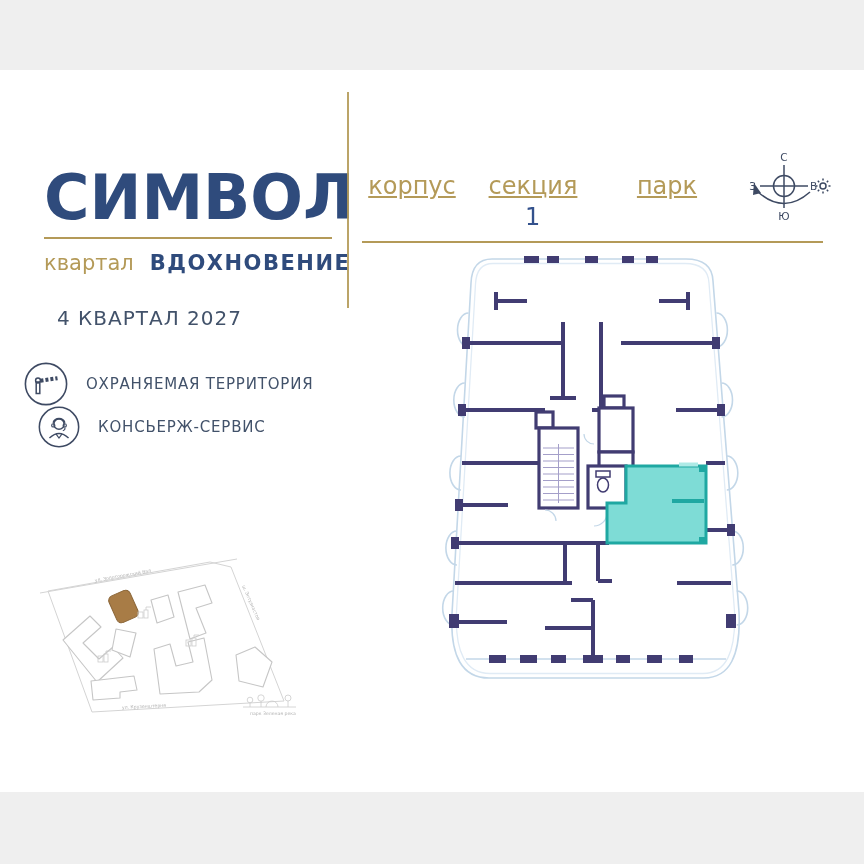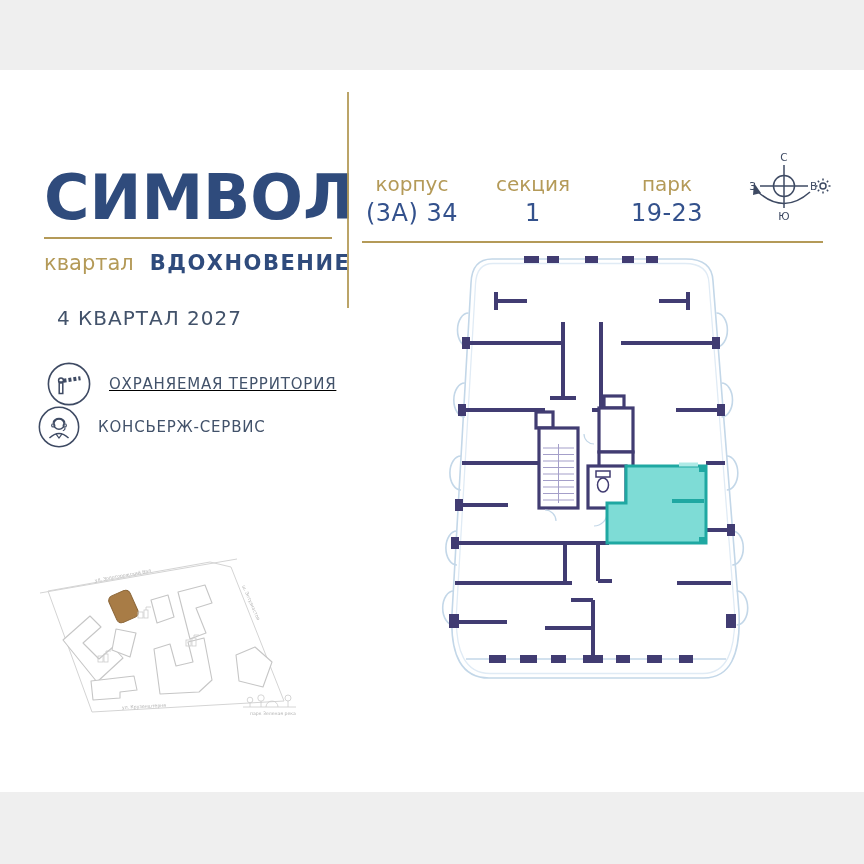--- a/index.html
+++ b/index.html
@@ -21,21 +21,21 @@
   .gold-rule{background:var(--gold);height:2px;}
   .vline{width:2px;background:var(--gold);opacity:.9;}
   .district{font-size:21px;white-space:nowrap;}
   .district .lbl{color:var(--gold);font-weight:500;margin-right:16px;}
   .district .name{color:var(--navy);font-weight:600;letter-spacing:1.5px;margin-top:32px;}
   .completion{font-size:20px;color:var(--text);letter-spacing:1px;font-weight:500;}
   .feature{display:flex;align-items:center;gap:18px;}
   .feature-label{font-size:15px;color:var(--text);letter-spacing:.8px;font-weight:500;white-space:nowrap;}
   .icon-circle{display:block;}
   .field{text-align:center;}
-  .field .flabel{font-size:20px;color:var(--gold);font-weight:500;}
+  .field .flabel{font-size:24px;color:var(--gold);font-weight:500;text-decoration:underline;}
   .field .fvalue{font-size:24px;color:var(--navy_value);margin-top:3px;font-weight:500;letter-spacing:.5px;}
   
   .outline{stroke:var(--plan_outline);stroke-width:1.6;fill:none;}
   .outline2{stroke:var(--plan_outline_inner);stroke-width:1.3;fill:none;}
   .wall{stroke:var(--wall);stroke-width:4;fill:none;stroke-linecap:butt;}
   .wall-thin{stroke:var(--wall);stroke-width:3.2;fill:#fff;}
   .dash{fill:var(--wall);}
   .tread{stroke:#a49fc9;stroke-width:1;fill:none;}
   .fixture{stroke:var(--wall);stroke-width:1.5;fill:#fff;}
   .door{stroke:var(--plan_outline);stroke-width:1.2;fill:none;}
@@ -57,21 +57,21 @@
 <div class="band" style="top:0;height:70px;"></div>
 <div class="band" style="top:792px;height:72px;"></div>
 
 <div class="abs logo" style="left:44px;top:167px;">СИМВОЛ</div>
 <div class="abs gold-rule" style="left:44px;top:237px;width:288px;"></div>
 <div class="abs district" style="left:44px;top:251px;">
   <span class="lbl">квартал</span><span class="name">ВДОХНОВЕНИЕ</span>
 </div>
 <div class="abs completion" style="left:57px;top:306px;">4 КВАРТАЛ 2027</div>
 
-<div class="abs feature" style="left:47px;top:362px;text-decoration:underline;">
+<div class="abs feature" style="left:24px;top:362px;">
   <svg class="icon-circle" width="44" height="44" viewBox="0 0 44 44">
     <circle cx="22" cy="22" r="20.6" class="icon-stroke" stroke-width="1.6"></circle>
     <rect x="12.2" y="20" width="3.6" height="11.5" class="icon-stroke" stroke-width="1.5"></rect>
     <circle cx="14" cy="18.5" r="2.4" class="icon-stroke" stroke-width="1.5"></circle>
     <path d="M16.5,18.8 L33.5,16.2" class="icon-stroke" stroke-width="4" stroke-dasharray="3 2"></path>
   </svg>
   <span class="feature-label">ОХРАНЯЕМАЯ ТЕРРИТОРИЯ</span>
 </div>
 
 <div class="abs feature" style="left:38px;top:406px;">
@@ -85,29 +85,27 @@
     <path d="M12,33.5 q10,-9.5 20,0" class="icon-stroke" stroke-width="1.5"></path>
     <path d="M19,29.5 L22,33.5 L25,29.5" class="icon-stroke" stroke-width="1.2"></path>
   </svg>
   <span class="feature-label">КОНСЬЕРЖ-СЕРВИС</span>
 </div>
 
 <div class="abs vline" style="left:347px;top:92px;height:216px;"></div>
 
 <div class="abs field" style="left:358px;top:172px;width:108px;">
   <div class="flabel">корпус</div>
-  <div class="fvalue">(3А) 34</div>
 </div>
 <div class="abs field" style="left:488px;top:172px;width:90px;">
   <div class="flabel">секция</div>
   <div class="fvalue">1</div>
 </div>
 <div class="abs field" style="left:612px;top:172px;width:110px;">
   <div class="flabel">парк</div>
-  <div class="fvalue">19-23</div>
 </div>
 
 <div class="abs gold-rule" style="left:362px;top:241px;width:461px;height:1.6px;"></div>
 
 <svg class="abs" style="left:742px;top:152px;" width="92" height="70" viewBox="0 0 92 70">
   <line x1="42" y1="13" x2="42" y2="56" class="compass-line"></line>
   <line x1="18" y1="34" x2="66" y2="34" class="compass-line"></line>
   <circle cx="42" cy="34" r="10.5" class="compass-line"></circle>
   <text x="42" y="9" text-anchor="middle" class="compass-text">С</text>
   <text x="42" y="68" text-anchor="middle" class="compass-text">Ю</text>

